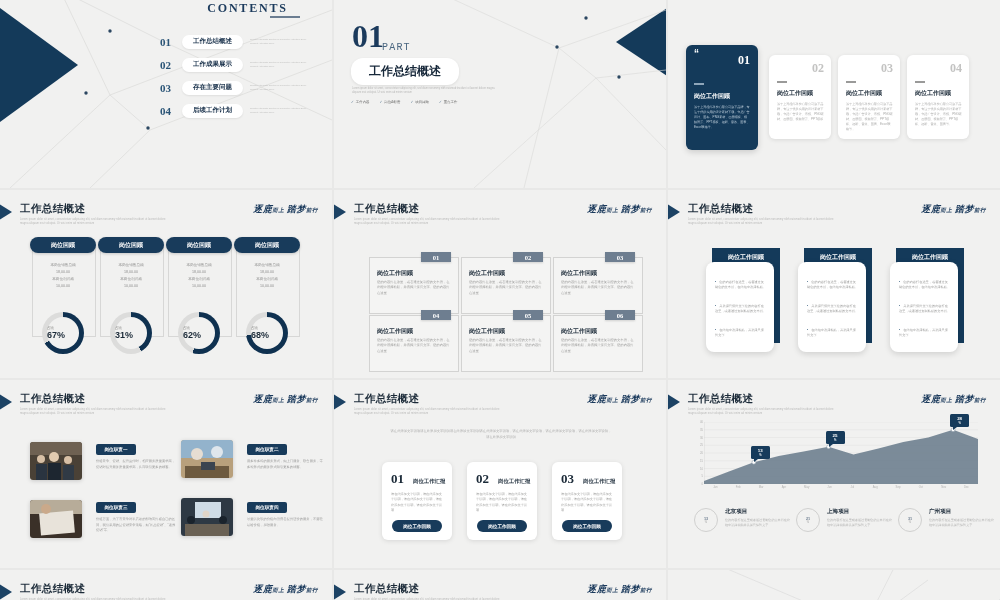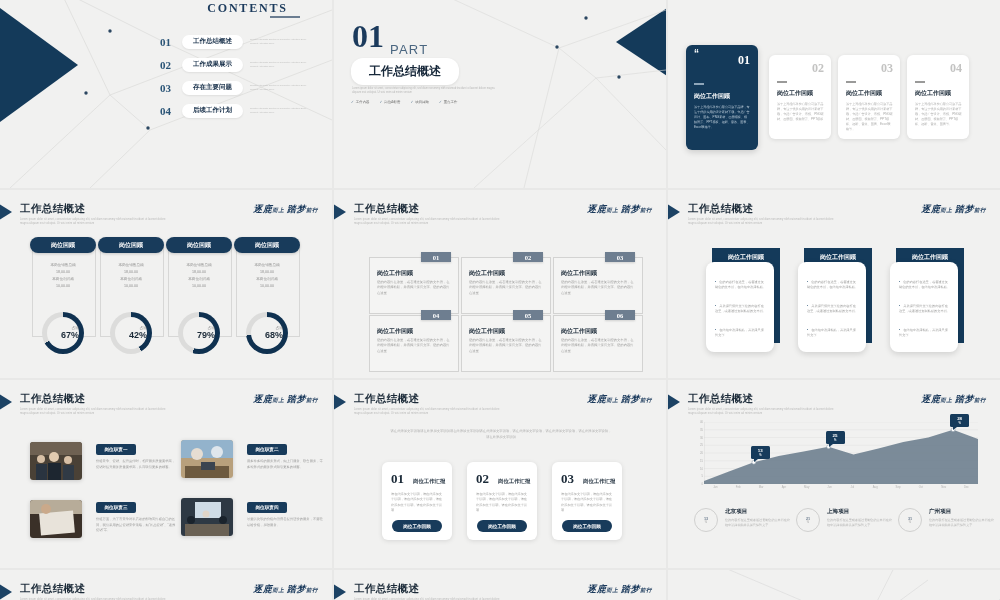--- a/index.html
+++ b/index.html
@@ -72,23 +72,23 @@
     position:absolute;right:-40px;top:-18px;width:0;height:0;
     border-top:60px solid transparent;border-bottom:60px solid transparent;
     border-right:90px solid #143a5a;
   }
   .s2-num{
     position:absolute;left:18px;top:20px;
     font-family:"Liberation Serif","DejaVu Serif",serif;
     font-size:32px;font-weight:bold;color:#1b3a5c;line-height:1;
   }
   .s2-part{
-    position:absolute;left:56px;top:42px;
-    font-family:Liberation Sans, sans-serif;
-    font-size:13px;color:#4a6680;letter-spacing:1.2px;
+    position:absolute;left:48px;top:42px;
+    font-family:Liberation Mono, monospace;
+    font-size:10px;color:#4a6680;letter-spacing:1.2px;
   }
   .s2-pill{
     position:absolute;left:17px;top:58px;
     background:#fff;border-radius:12px;padding:5px 18px;
     font-size:12px;font-weight:bold;color:#17283a;
     box-shadow:0 1px 3px rgba(0,0,0,.09);
   }
   .s2-lorem{
     position:absolute;left:18px;top:87px;width:148px;
     font-size:2.6px;line-height:4.4px;color:#b9b9b8;
@@ -117,21 +117,21 @@
   .col4-cap{
     position:absolute;top:47px;width:66px;height:16px;background:#183b5b;
     border-radius:8px;color:#fff;font-size:6px;font-weight:bold;
     display:flex;align-items:center;justify-content:center;
     box-shadow:0 1px 3px rgba(0,0,0,.18);
   }
   .col4-txt{position:absolute;top:72px;width:62px;text-align:center;font-size:3.6px;line-height:7px;color:#8e8e8d;}
   .donut{position:absolute;top:122px;width:42px;height:42px;border-radius:50%;}
   .donut .inner{
     position:absolute;inset:5px;background:#f1f1f0;border-radius:50%;
-    display:flex;flex-direction:column;align-items:flex-end;justify-content:center;
+    display:flex;flex-direction:column;align-items:flex-start;justify-content:center;
   }
   .donut .lbl{font-size:3.6px;color:#7b7b7a;}
   .donut .pct{font-size:9px;font-weight:bold;color:#1b2a38;}
   
   .b6{position:absolute;width:88px;height:55px;border:1px solid #d3d3d2;background:#f4f4f3;}
   .b6-tag{
     position:absolute;width:30px;height:10px;background:#6e7e90;
     color:#fff;font-family:"Liberation Serif",serif;font-size:6.5px;font-weight:bold;
     display:flex;align-items:center;justify-content:center;
     box-shadow:0 1px 2px rgba(0,0,0,.15);
@@ -344,27 +344,27 @@
 
     <div class="donut" id="d0" style="left: 42px; background: conic-gradient(rgb(15, 49, 80) 0deg, rgb(15, 49, 80) 241.2deg, rgb(220, 220, 219) 241.2deg, rgb(220, 220, 219) 360deg);">
       <div class="inner">
         <span class="lbl">占比</span>
         <span class="pct">67%</span>
       </div>
     </div>
     <div class="donut" id="d1" style="left: 110px; background: conic-gradient(rgb(15, 49, 80) 0deg, rgb(15, 49, 80) 151.2deg, rgb(220, 220, 219) 151.2deg, rgb(220, 220, 219) 360deg);">
       <div class="inner">
         <span class="lbl">占比</span>
-        <span class="pct">42%</span>
+        <span class="pct">31%</span>
       </div>
     </div>
     <div class="donut" id="d2" style="left: 178px; background: conic-gradient(rgb(15, 49, 80) 0deg, rgb(15, 49, 80) 198deg, rgb(220, 220, 219) 198deg, rgb(220, 220, 219) 360deg);">
       <div class="inner">
         <span class="lbl">占比</span>
-        <span class="pct">79%</span>
+        <span class="pct">62%</span>
       </div>
     </div>
     <div class="donut" id="d3" style="left: 246px; background: conic-gradient(rgb(15, 49, 80) 0deg, rgb(15, 49, 80) 262.8deg, rgb(220, 220, 219) 262.8deg, rgb(220, 220, 219) 360deg);">
       <div class="inner">
         <span class="lbl">占比</span>
         <span class="pct">68%</span>
       </div>
     </div>
   </div>
 

